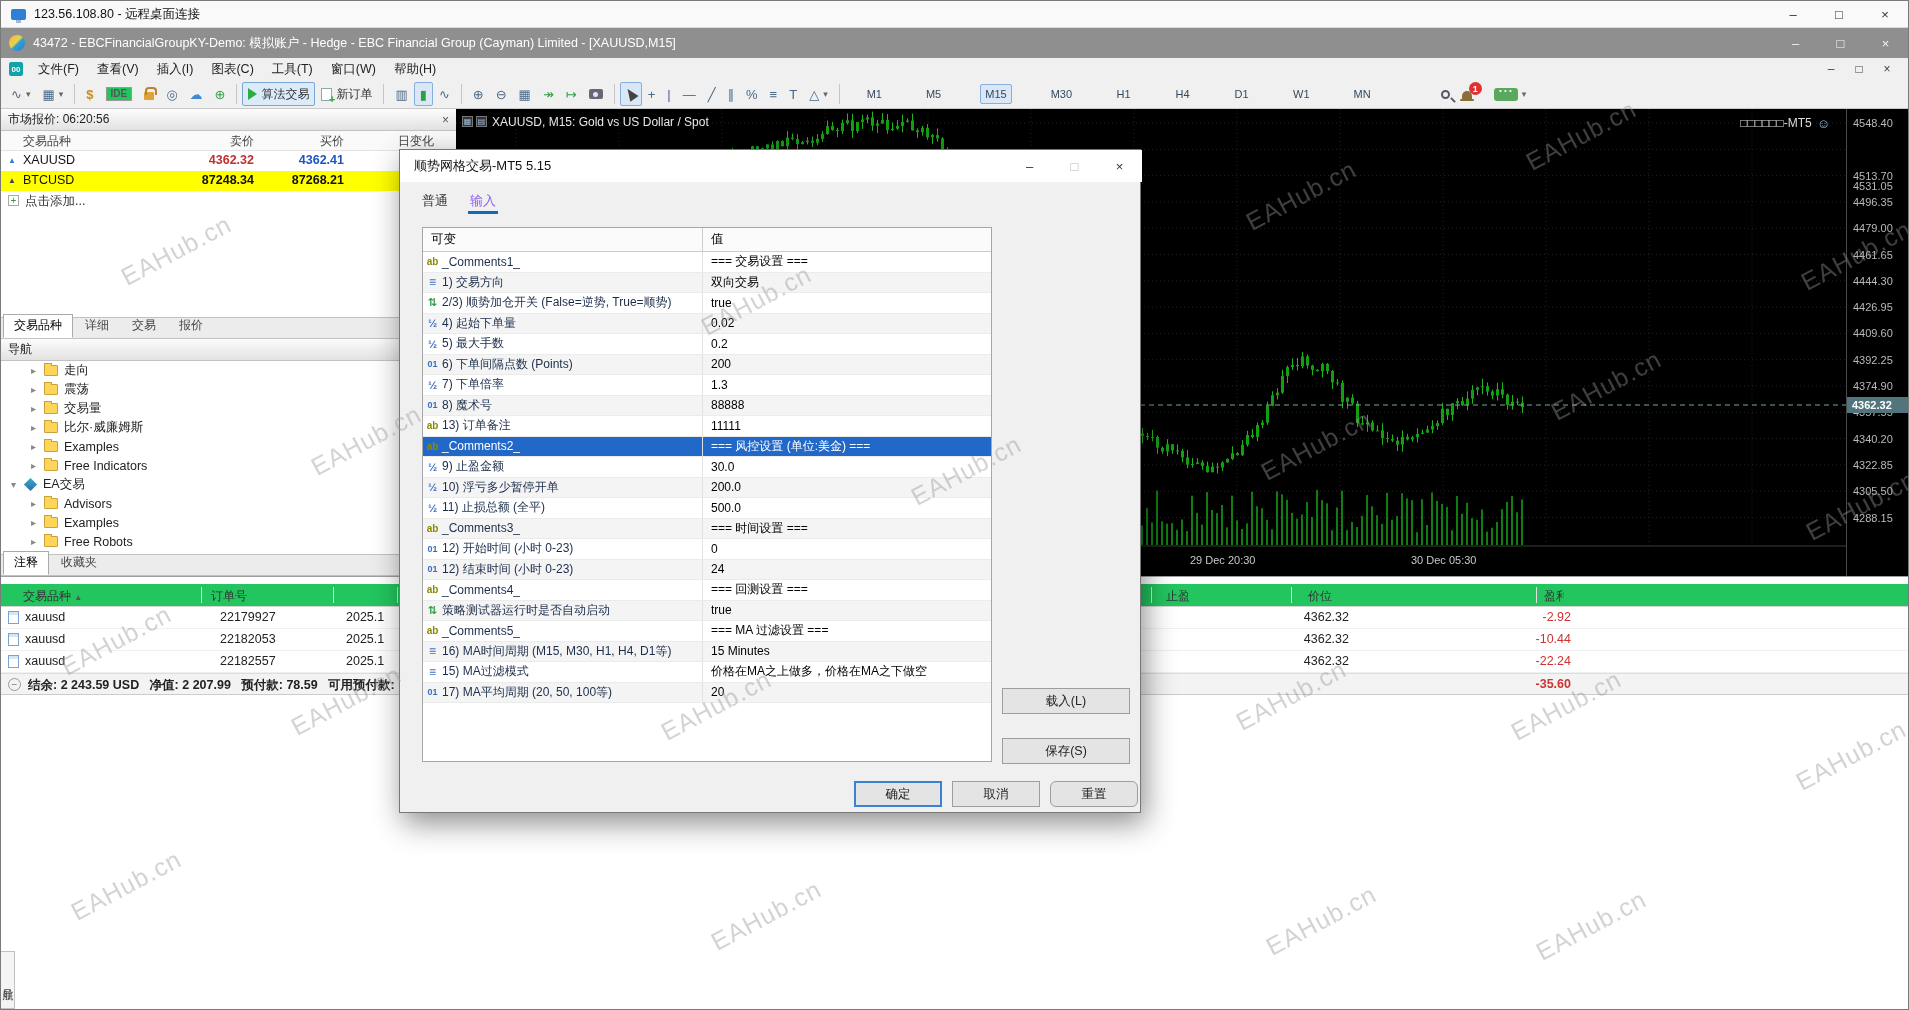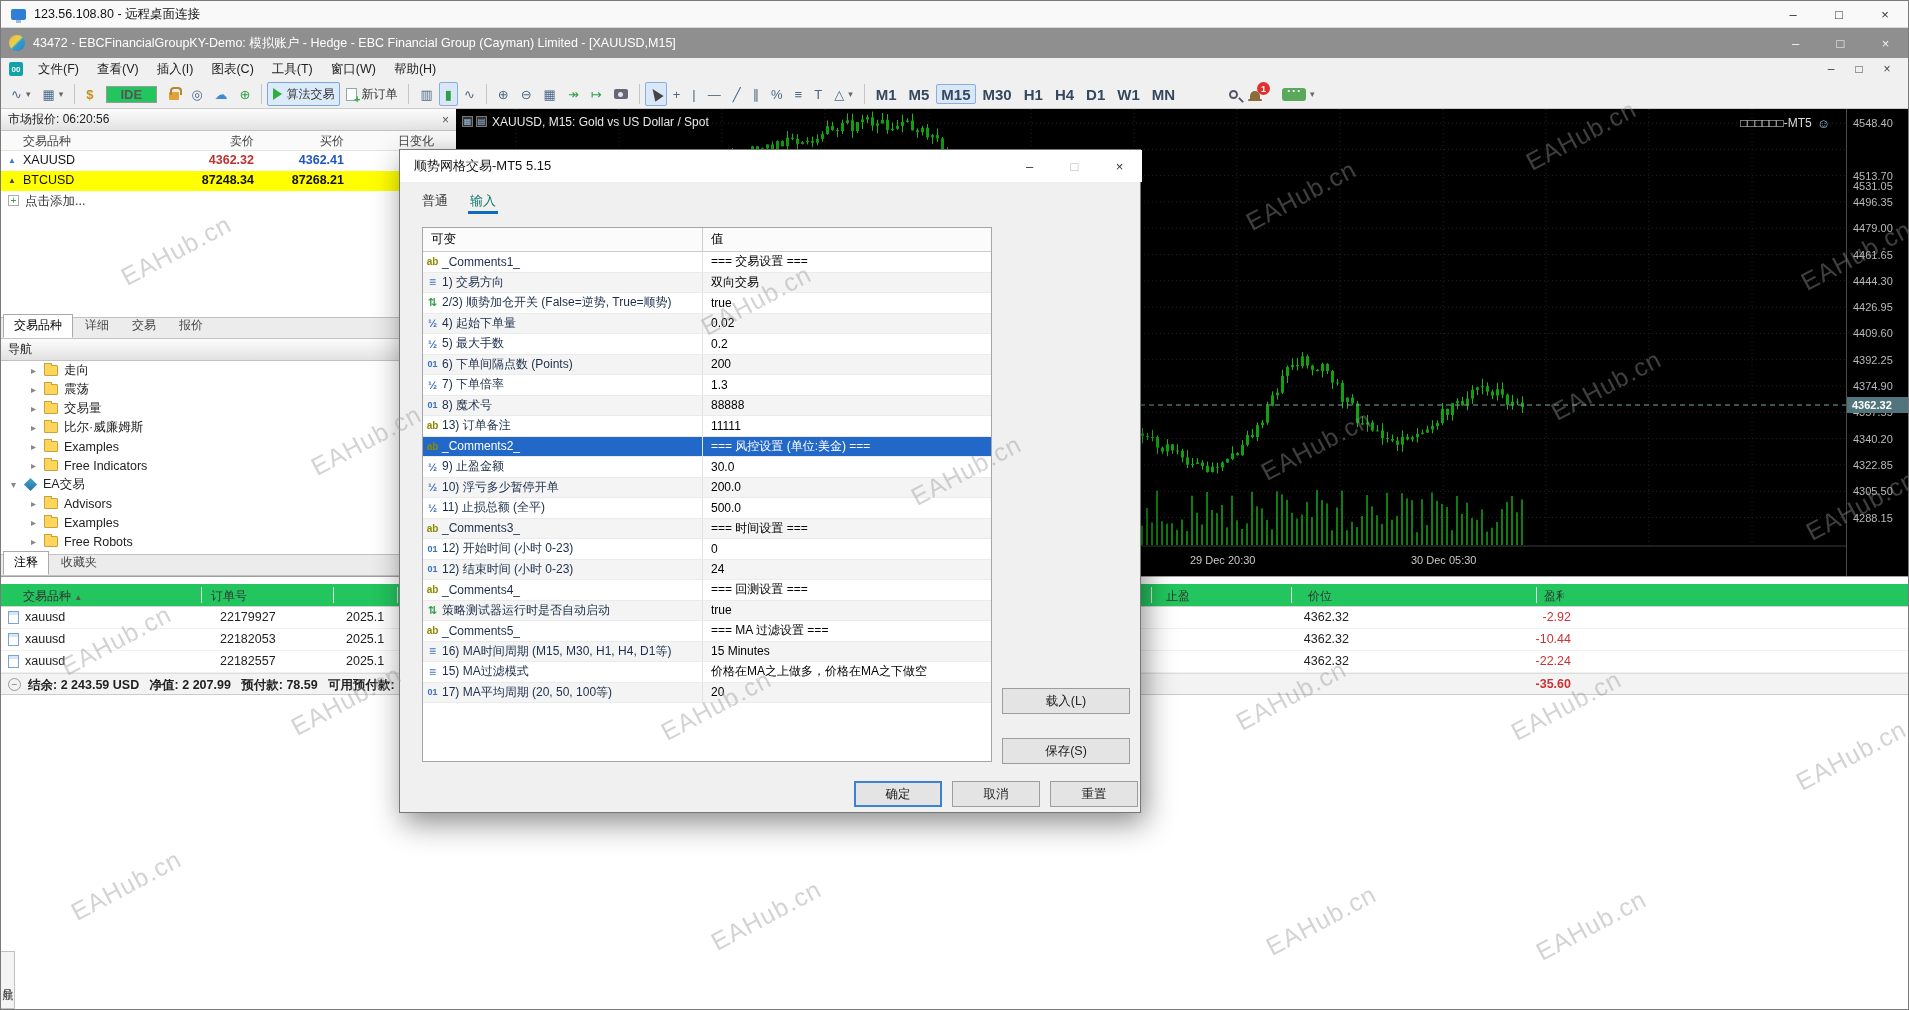--- a/index.html
+++ b/index.html
@@ -29,24 +29,24 @@
 
 
 .toolbar{position:absolute;left:0;top:79px;width:100%;height:29px;background:#f0f0f0;border-bottom:1px solid #c9c9c9;display:flex;align-items:center;padding-left:4px;font-size:12px;color:#333;z-index:5;}
 .tbtn{height:24px;display:inline-flex;align-items:center;padding:0 5px;border:1px solid transparent;border-radius:2px;gap:4px;white-space:nowrap;}
 .tbtn.pressed{background:#d9e7f7;border-color:#86aede;}
 .tbtn.activebtn{background:#dcebfa;border-color:#7aa7d8;}
 .g{font-size:13px;color:#4a6785;line-height:1;}
 .g.gold{color:#c78f1e;font-weight:bold;}
 .g.blue{color:#3f8ad6;}
 .g.green{color:#2f9e44;}
-.g.ide{font-size:13px;font-weight:bold;color:#555;border:1px solid #999;padding:1px 14px;background:#22c55e;}
+.g.ide{font-size:10px;font-weight:bold;color:#555;border:1px solid #999;padding:1px 4px;background:#22c55e;}
 .car{font-size:9px;color:#666;}
 .tsep{width:1px;height:20px;background:#c6c6c6;margin:0 5px;flex:none;}
-.tfbtn{min-width:25px;height:20px;display:inline-flex;align-items:center;justify-content:center;padding:0 4px;margin:0 1px;font-size:15px;font-weight:bold;color:#34495e;border:1px solid transparent;border-radius:2px;}
+.tfbtn{min-width:25px;height:20px;display:inline-flex;align-items:center;justify-content:center;padding:0 4px;margin:0 17px;font-size:11px;font-weight:normal;color:#34495e;border:1px solid transparent;border-radius:2px;}
 .tfbtn.pressed{background:#d9e7f7;border-color:#86aede;}
 .play-ic{width:0;height:0;border-left:9px solid #2eae3e;border-top:6px solid transparent;border-bottom:6px solid transparent;}
 .order-ic{width:11px;height:13px;background:#fff;border:1px solid #8aa;position:relative;}
 .order-ic::after{content:'+';position:absolute;right:-4px;bottom:-5px;color:#2eae3e;font-weight:bold;font-size:11px;}
 .lock-ic{width:10px;height:8px;background:#e2a23a;border-radius:1px;position:relative;margin-top:4px;}
 .lock-ic::before{content:'';position:absolute;left:1px;top:-5px;width:8px;height:6px;border:2px solid #b8842f;border-bottom:none;border-radius:4px 4px 0 0;}
 .cam-ic{width:14px;height:10px;background:#667;border-radius:2px;position:relative;}
 .cam-ic::after{content:'';position:absolute;left:4.5px;top:2.5px;width:5px;height:5px;border-radius:50%;background:#dfe6ee;}
 .cursor-ic{width:0;height:0;border-left:5px solid transparent;border-right:5px solid transparent;border-bottom:12px solid #444;transform:rotate(-35deg);}
 .mag-ic{width:9px;height:9px;border:2px solid #556;border-radius:50%;position:relative;}
@@ -130,21 +130,21 @@
 .sum-text{position:absolute;left:27px;top:3px;white-space:pre;}
 .sum-profit{position:absolute;left:1472px;width:98px;text-align:right;top:3px;color:#cc3333;}
 
 
 .dlg{position:absolute;left:398px;top:148px;width:742px;height:664px;background:#f0f0f0;border:1px solid #777;box-shadow:4px 10px 28px rgba(0,0,0,.45);z-index:50;}
 .dtitle{position:absolute;left:0;top:0;width:100%;height:32px;background:#fff;display:flex;align-items:center;padding-left:14px;font-size:13px;color:#111;}
 .dctl{position:absolute;top:0;width:45px;height:32px;display:flex;align-items:center;justify-content:center;color:#333;font-size:13px;background:#fff;}
 .dctl.dis{color:#b5b5b5;}
 .dtabs{position:absolute;left:14px;top:38px;height:28px;display:flex;gap:6px;font-size:13px;}
 .dtab{padding:4px 8px 8px;color:#333;position:relative;}
-.dtab.active{color:#0f766e;}
+.dtab.active{color:#8b5cf6;}
 .dtab.active::after{content:'';position:absolute;left:6px;right:6px;bottom:2px;height:3px;background:#0f6cbd;}
 .ptable{position:absolute;left:22px;top:77px;width:570px;height:535px;background:#fff;border:1px solid #a6a6a6;overflow:hidden;}
 .pthead{display:flex;height:24px;border-bottom:1px solid #ccc;font-size:12.5px;color:#000000;align-items:center;background:#fbfbfb;}
 .pthead .c1{width:280px;padding-left:8px;border-right:1px solid #ccc;height:100%;display:flex;align-items:center;}
 .pthead .c2{flex:1;padding-left:8px;}
 .prow{display:flex;height:20.5px;font-size:12px;align-items:center;border-bottom:1px solid #ebebeb;}
 .prow.alt{background:#f4f4f4;}
 .prow.sel{background:#2268c8;}
 .pname{width:280px;display:flex;align-items:center;height:100%;border-right:1px solid #e2e2e2;overflow:hidden;white-space:nowrap;}
 .pic{width:19px;text-align:center;font-weight:bold;flex:none;font-size:10px;}
@@ -156,21 +156,21 @@
 .pnl{color:#1c2e4a;}
 .prow.sel .pnl{color:#fff;}
 .pval{flex:1;padding-left:8px;color:#000;overflow:hidden;white-space:nowrap;}
 .prow.sel .pval{color:#ffffff;}
 .dbtn{position:absolute;width:128px;height:26px;background:#e4e4e4;border:1px solid #9d9d9d;font-size:12.5px;color:#222;display:flex;align-items:center;justify-content:center;}
 .dbtn2{position:absolute;width:88px;height:26px;top:631px;background:#e4e4e4;border:1px solid #9d9d9d;font-size:12.5px;color:#222;display:flex;align-items:center;justify-content:center;}
 #btn-load{left:602px;top:538px;}
 #btn-save{left:602px;top:588px;}
 #btn-ok{left:454px;border:2px solid #3a82d4;}
 #btn-cancel{left:552px;}
-#btn-reset{left:650px;}
+#btn-reset{left:650px;border-radius:6px;}
 
 
 .wm{position:absolute;color:rgba(150,150,150,.42);font-size:25px;transform:rotate(-28deg);z-index:90;pointer-events:none;white-space:nowrap;letter-spacing:1px;}
 </style>
 </head>
 <body>
 
 <div class="root">
 
   <div class="rbar">

